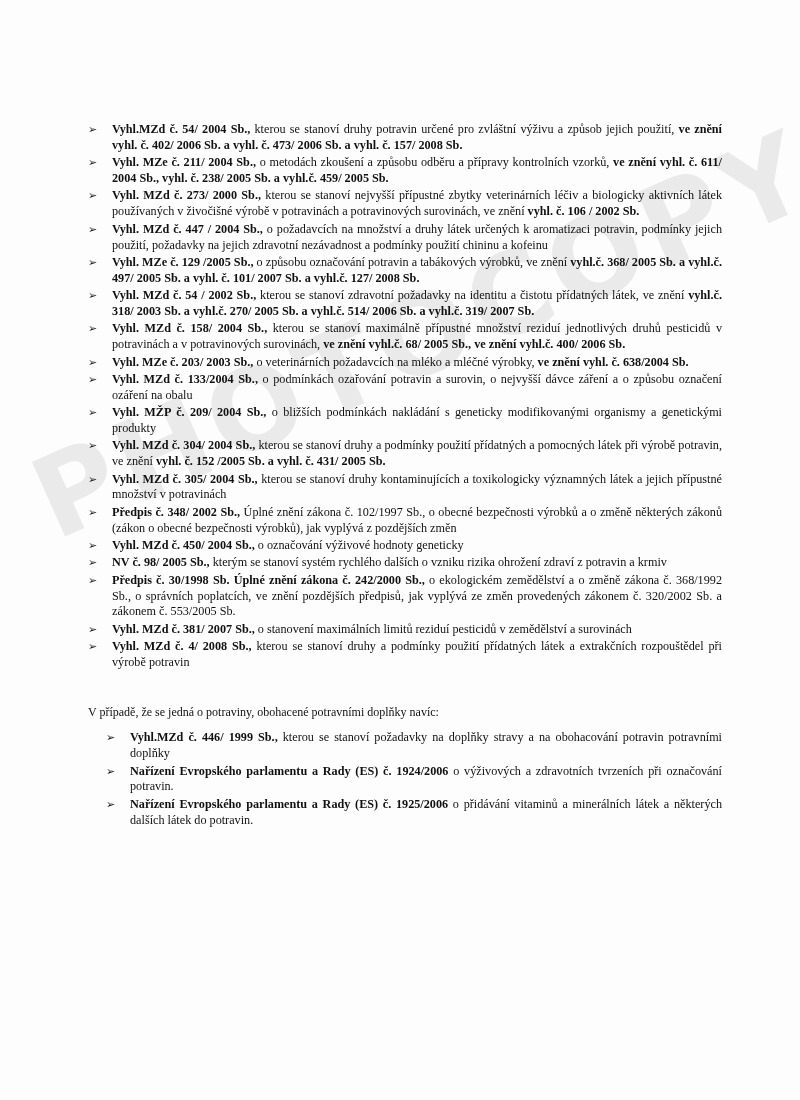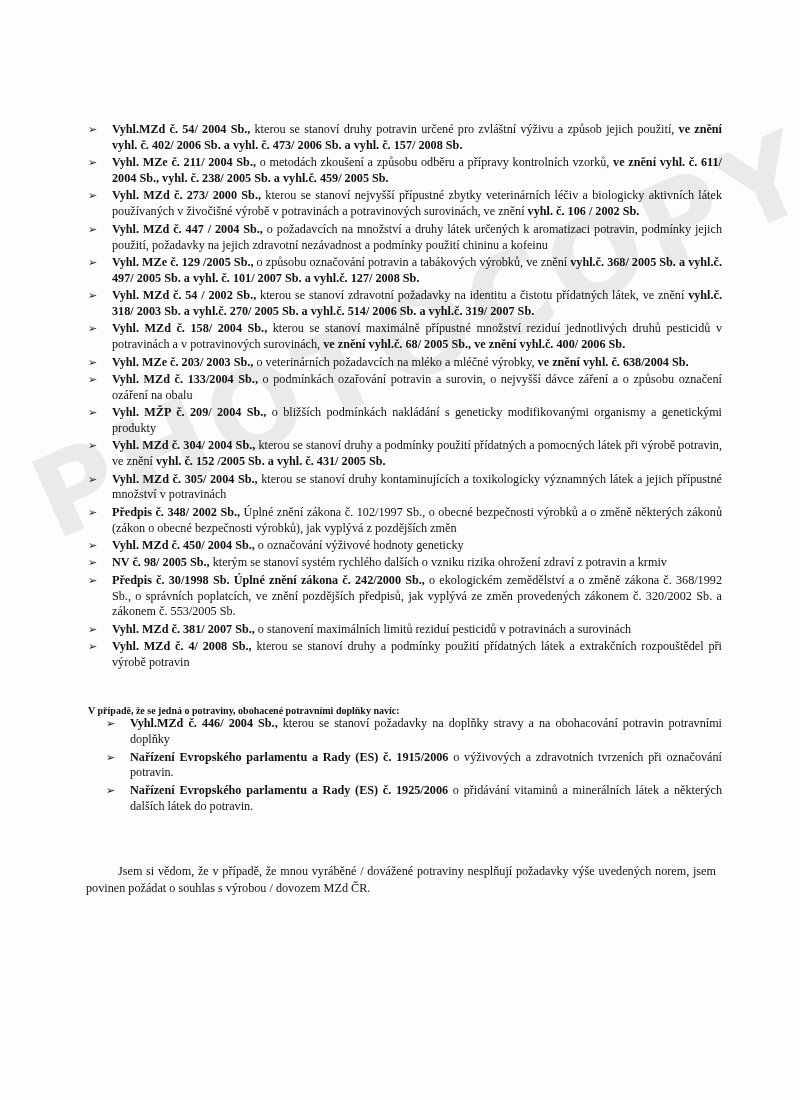--- a/index.html
+++ b/index.html
@@ -63,23 +63,23 @@
     top: 0px;
     font-size: 11px;
     color: #1a1a1a;
   }
   .b {
     font-weight: bold;
     margin-top: 16px;
   }
   .section-head {
     margin-top: 34px;
-    margin-bottom: 0;
-    font-size: 10px;
-    font-weight: bold;
+    margin-bottom: 10px;
+    font-size: 12px;
+    font-weight: normal;
     padding-left: 2px;
   }
   ul.sub-list {
     list-style: none;
     margin: 0;
     padding: 0 0 0 18px;
   }
   ul.sub-list li {
     position: relative;
     padding-left: 26px;
@@ -177,44 +177,40 @@
       <li>
         <span class="bullet">➢</span>
         <span class="b">NV č. 98/ 2005 Sb.,</span><span> kterým se stanoví systém rychlého dalších o vzniku rizika ohrožení zdraví z potravin a krmiv</span><span class="b"></span>
       </li>
       <li>
         <span class="bullet">➢</span>
         <span class="b">Předpis č. 30/1998 Sb. Úplné znění zákona č. 242/2000 Sb.,</span><span> o ekologickém zemědělství a o změně zákona č. 368/1992 Sb., o správních poplatcích, ve znění pozdějších předpisů, jak vyplývá ze změn provedených zákonem č. 320/2002 Sb. a zákonem č. 553/2005 Sb.</span><span class="b"></span>
       </li>
       <li>
         <span class="bullet">➢</span>
-        <span class="b">Vyhl. MZd č. 381/ 2007 Sb.,</span><span> o stanovení maximálních limitů reziduí pesticidů v potravinách a surovinách</span><span class="b"></span>
+        <span class="b">Vyhl. MZd č. 381/ 2007 Sb.,</span><span> o stanovení maximálních limitů reziduí pesticidů v zemědělství a surovinách</span><span class="b"></span>
       </li>
       <li class="item-big">
         <span class="bullet">➢</span>
         <span class="b">Vyhl. MZd č. 4/ 2008 Sb.,</span><span> kterou se stanoví druhy a podmínky použití přídatných látek a extrakčních rozpouštědel při výrobě potravin</span><span class="b"></span>
       </li>
     </ul>
 
     <div class="section-head">V případě, že se jedná o potraviny, obohacené potravními doplňky navíc:</div>
 
     <ul class="sub-list">
       <li>
         <span class="bullet">➢</span>
-        <span class="b">Vyhl.MZd č. 446/ 2004 Sb.,</span><span> kterou se stanoví požadavky na doplňky stravy a na obohacování potravin potravními doplňky</span>
-      </li>
-      <li>
-        <span class="bullet">➢</span>
-        <span class="b">Nařízení Evropského parlamentu a Rady (ES) č. 1915/2006</span><span> o výživových a zdravotních tvrzeních při označování potravin.</span>
+        <span class="b">Vyhl.MZd č. 446/ 1999 Sb.,</span><span> kterou se stanoví požadavky na doplňky stravy a na obohacování potravin potravními doplňky</span>
+      </li>
+      <li>
+        <span class="bullet">➢</span>
+        <span class="b">Nařízení Evropského parlamentu a Rady (ES) č. 1924/2006</span><span> o výživových a zdravotních tvrzeních při označování potravin.</span>
       </li>
       <li>
         <span class="bullet">➢</span>
         <span class="b">Nařízení Evropského parlamentu a Rady (ES) č. 1925/2006</span><span> o přidávání vitaminů a minerálních látek a některých dalších látek do potravin.</span>
       </li>
     </ul>
 
-    <div class="closing">
-      <span>Jsem si vědom, že v případě, že mnou vyráběné / dovážené potraviny nesplňují požadavky výše uvedených</span>
-      <span>norem, jsem povinen požádat o souhlas s výrobou / dovozem MZd ČR.</span>
-    </div>
 
   </div>
 </div>
 
 </body></html>

